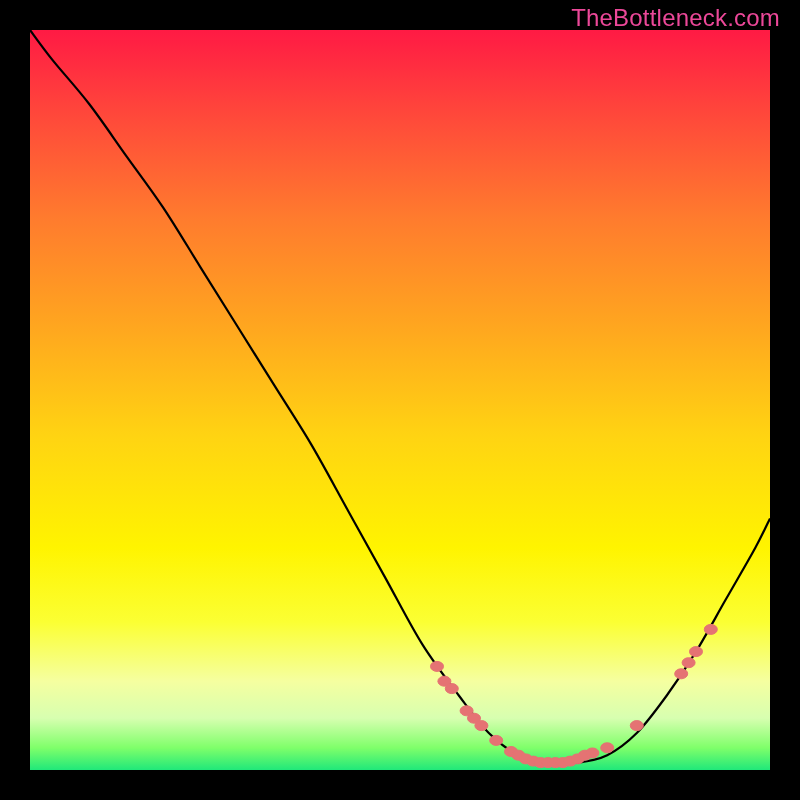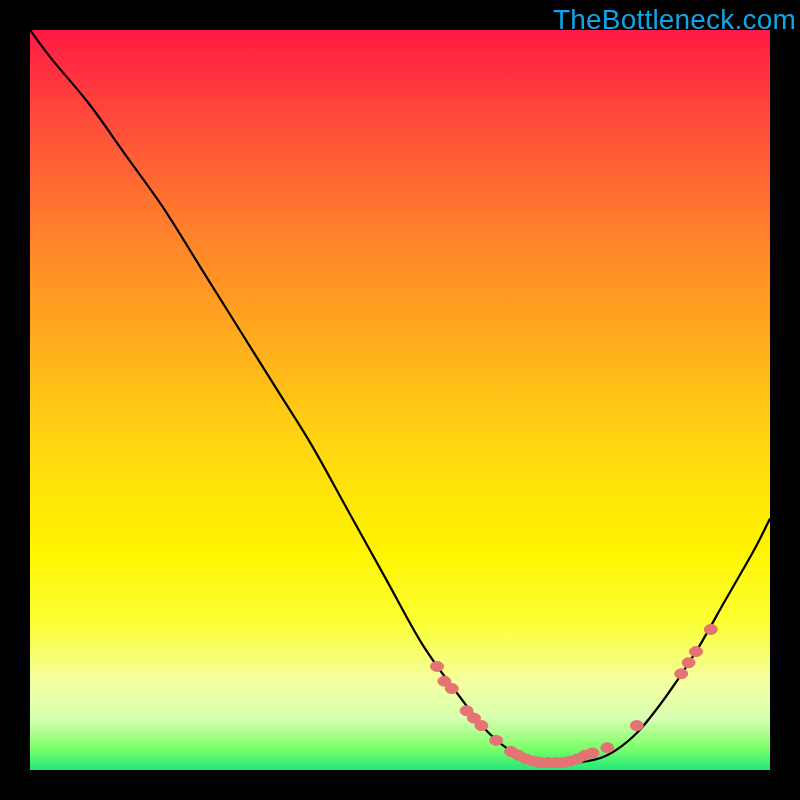--- a/index.html
+++ b/index.html
@@ -26,23 +26,23 @@
       #fff400 70%,
       #fbff33 80%,
       #f5ffa0 88%,
       #d7ffb0 93%,
       #7fff6a 97%,
       #20e87a 100%);
   }
   .watermark {
     position: absolute;
     top: 4px;
-    right: 4px;
-    color: #0ea5e9;
-    font-size: 28px;
+    right: 20px;
+    color: #ec4899;
+    font-size: 24px;
     font-weight: 500;
     letter-spacing: 0.2px;
     z-index: 10;
   }
   svg.plot {
     position: absolute;
     left: 0;
     top: 0;
     width: 740px;
     height: 740px;

